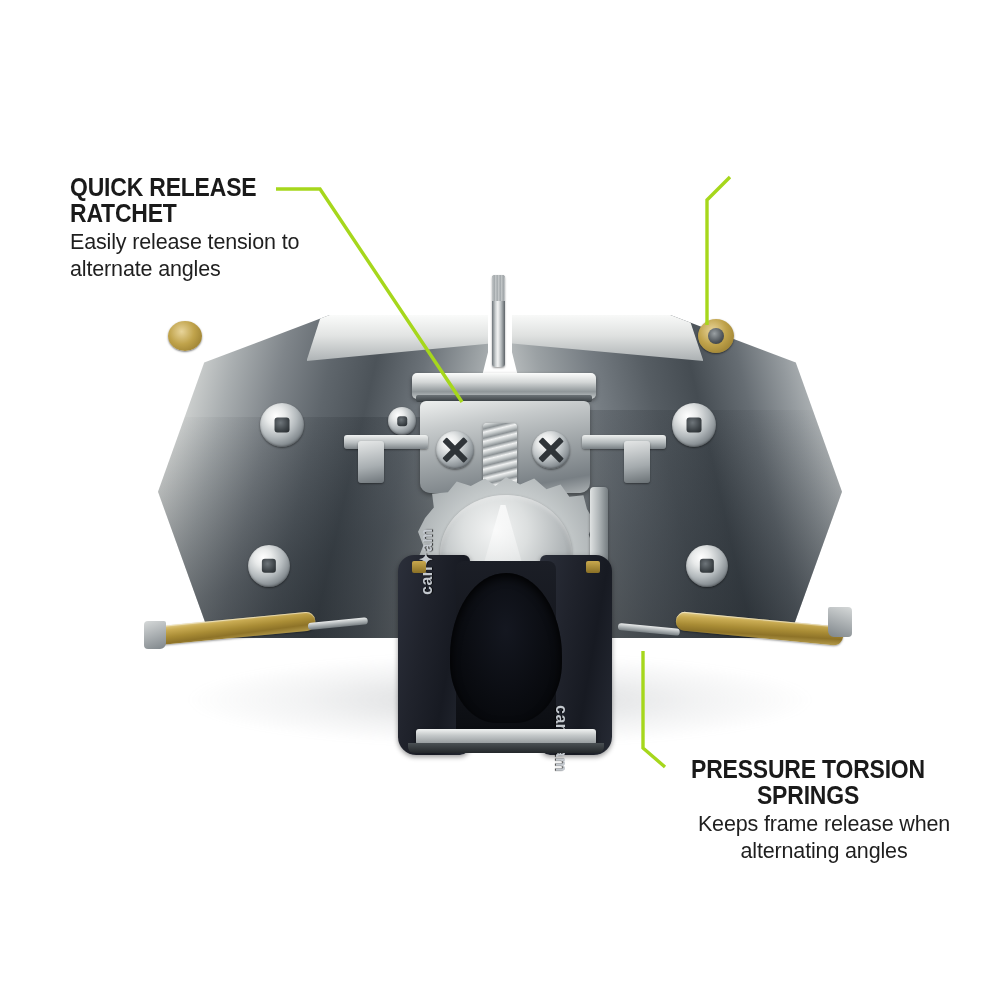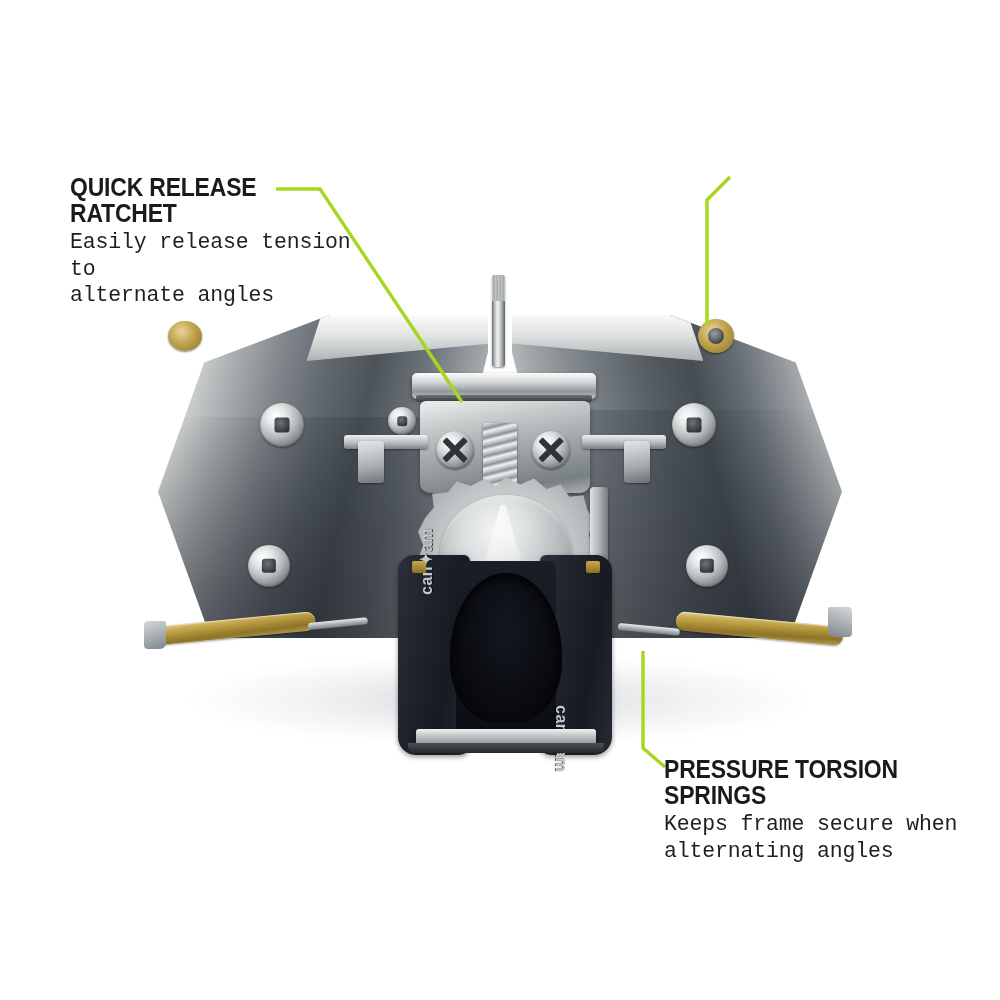--- a/index.html
+++ b/index.html
@@ -27,25 +27,24 @@
     white-space:pre-line;
   }
   .callout .sub {
     font-weight:400;
     font-size:21.5px;
     line-height:26.5px;
     color:#1f1f1f;
     margin-top:3px;
     letter-spacing:-0.15px;
     white-space:pre-line;
-    font-family:Liberation Mono, monospace;
   }
   #callout-ratchet { left:70px;  top:174px;  width:300px; }
   #callout-wheels  { left:740px; top:166px;  width:250px; }
-  #callout-springs { left:664px; top:756px;  width:320px; }
+  #callout-springs { left:664px; top:756px;  width:320px;text-align:center; }
 
   
   #leaders { position:absolute; inset:0; width:1000px; height:1000px; pointer-events:none; }
 
   
   #product { position:absolute; left:120px; top:255px; width:760px; height:500px; }
   .pt { position:absolute; }
 
   
   .steelL {
@@ -281,17 +280,17 @@
     <div class="head">QUICK RELEASE
 RATCHET</div>
     <div class="sub">Easily release tension to
 alternate angles</div>
   </div>
 
 
   <div class="callout" id="callout-springs">
     <div class="head">PRESSURE TORSION
 SPRINGS</div>
-    <div class="sub">Keeps frame secure when
+    <div class="sub">Keeps frame release when
 alternating angles</div>
   </div>
 
 </div>
 
 </body></html>

